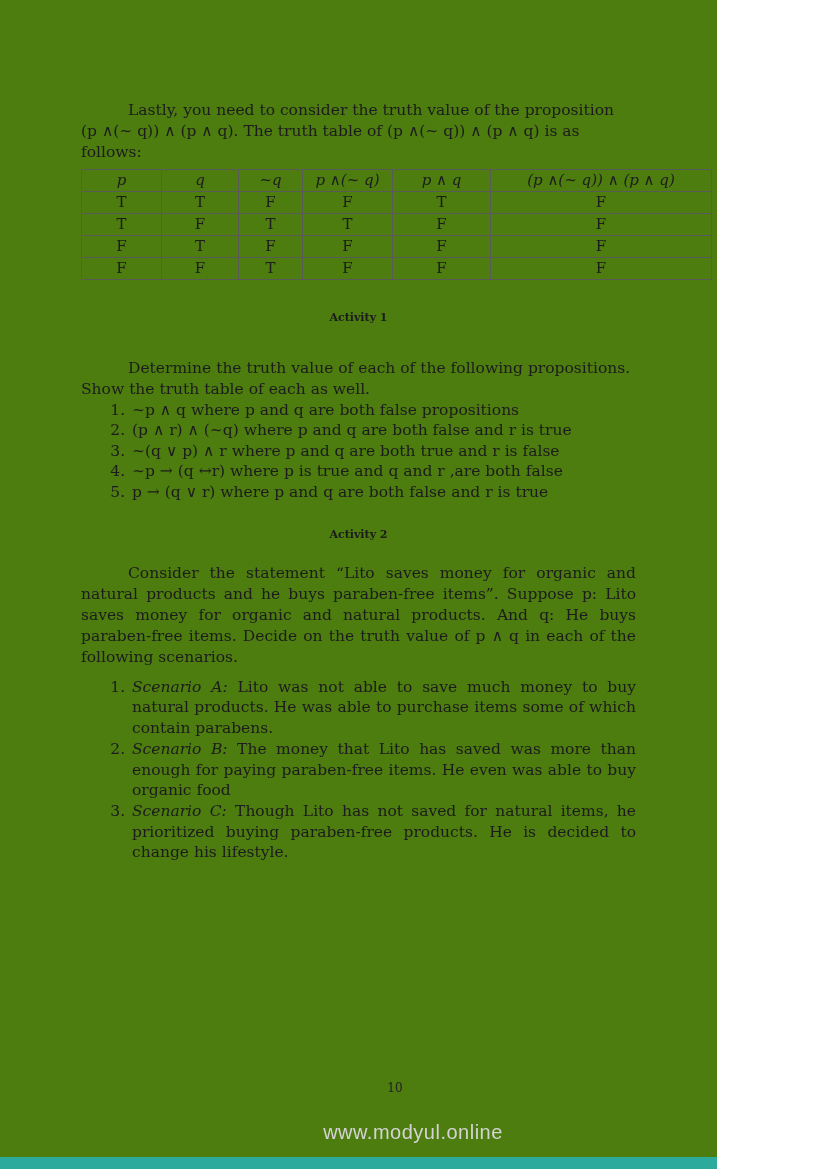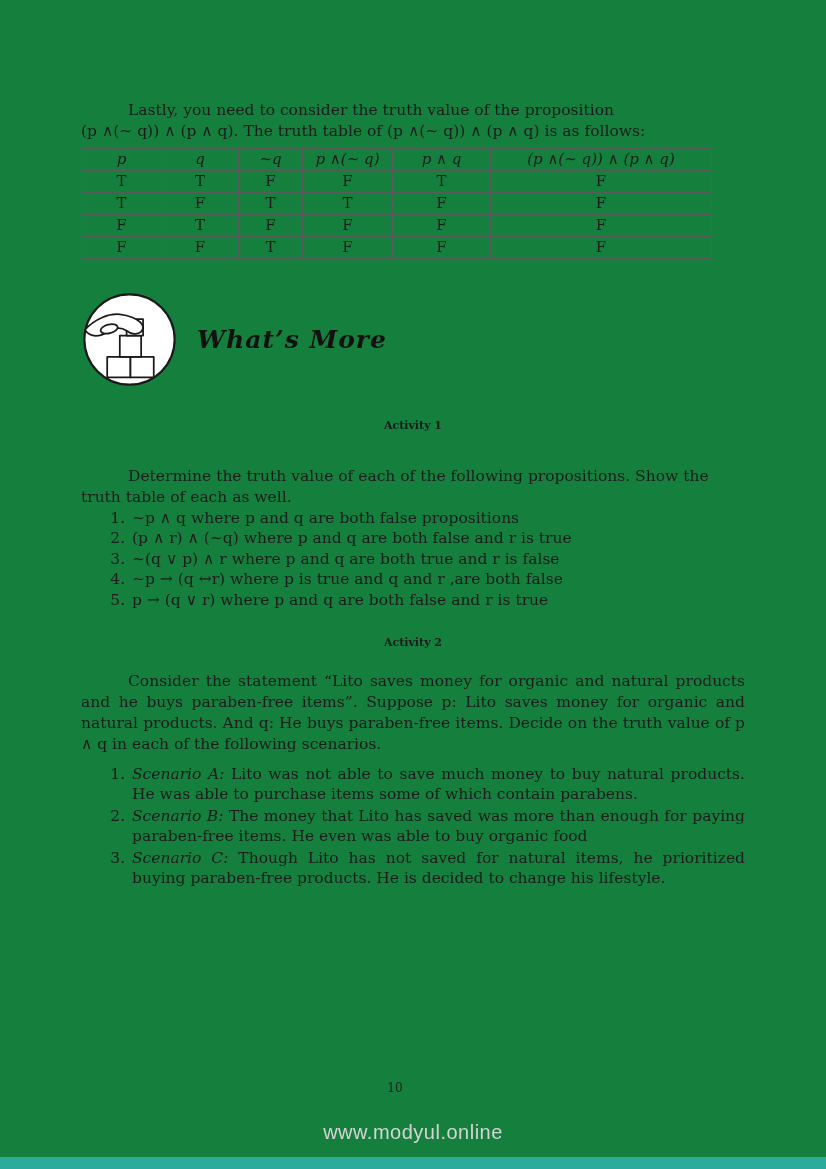--- a/index.html
+++ b/index.html
@@ -1,22 +1,22 @@
 <!DOCTYPE html>
 <html><head>
 <meta charset="utf-8">
 <style>
   * { margin: 0; padding: 0; box-sizing: border-box; }
   html, body { width: 826px; background: #ffffff; }
   body { font-family: "DejaVu Serif", "Liberation Serif", serif; color: #1c1c1c; }
   .page {
     position: relative;
-    width: 826px;
+    width: 717px;
     height: 1169px;
-    background: #15803d;
+    background: #4d7c0f;
     overflow: hidden;
   }
   .content {
     position: absolute;
     left: 81px;
     right: 81px;
     top: 0;
     font-size: 15.5px;
     line-height: 21px;
   }
@@ -178,34 +178,20 @@
             <td>F</td>
             <td>T</td>
             <td>F</td>
             <td>F</td>
             <td>F</td>
           </tr>
         </tbody>
     </table>
 
 
-    <div class="whats-more">
-      <svg class="wm-icon" viewBox="0 0 100 100" aria-hidden="true">
-        <circle cx="50" cy="50" r="46.5" fill="#ffffff" stroke="#1a1a1a" stroke-width="2.2"></circle>
-        <g fill="#ffffff" stroke="#1a1a1a" stroke-width="1.8" stroke-linejoin="round">
-          <rect x="27" y="68" width="24" height="21"></rect>
-          <rect x="51" y="68" width="24" height="21"></rect>
-          <rect x="40" y="46" width="22" height="22"></rect>
-          <rect x="47" y="29" width="17" height="17"></rect>
-          <path d="M4,40 C14,29 28,23 40,24 C50,25 58,29 61,32 C64,35 65,39 62,42 C58,46 51,44 47,41 C41,37 34,38 28,42 C20,47 10,49 4,40 Z"></path>
-          <ellipse cx="29" cy="39" rx="9" ry="4.5" transform="rotate(-14 29 39)"></ellipse>
-        </g>
-      </svg>
-      <div class="wm-title">What’s More</div>
-    </div>
 
     <div class="activity-heading a1-heading">Activity 1</div>
     <p class="a1-intro indent">Determine the truth value of each of the following propositions. Show the truth table of each as well.</p>
     <ol class="math-list">
       <li>~p ∧ q where p and q are both false propositions</li>
       <li>(p ∧ r) ∧ (~q) where p and q are both false and r is true</li>
       <li>~(q ∨ p) ∧ r where p and q are both true and r is false</li>
       <li>~p → (q ↔r) where p is true and q and r ,are both false</li>
       <li>p → (q ∨ r) where p and q are both false and r is true</li>
     </ol>

